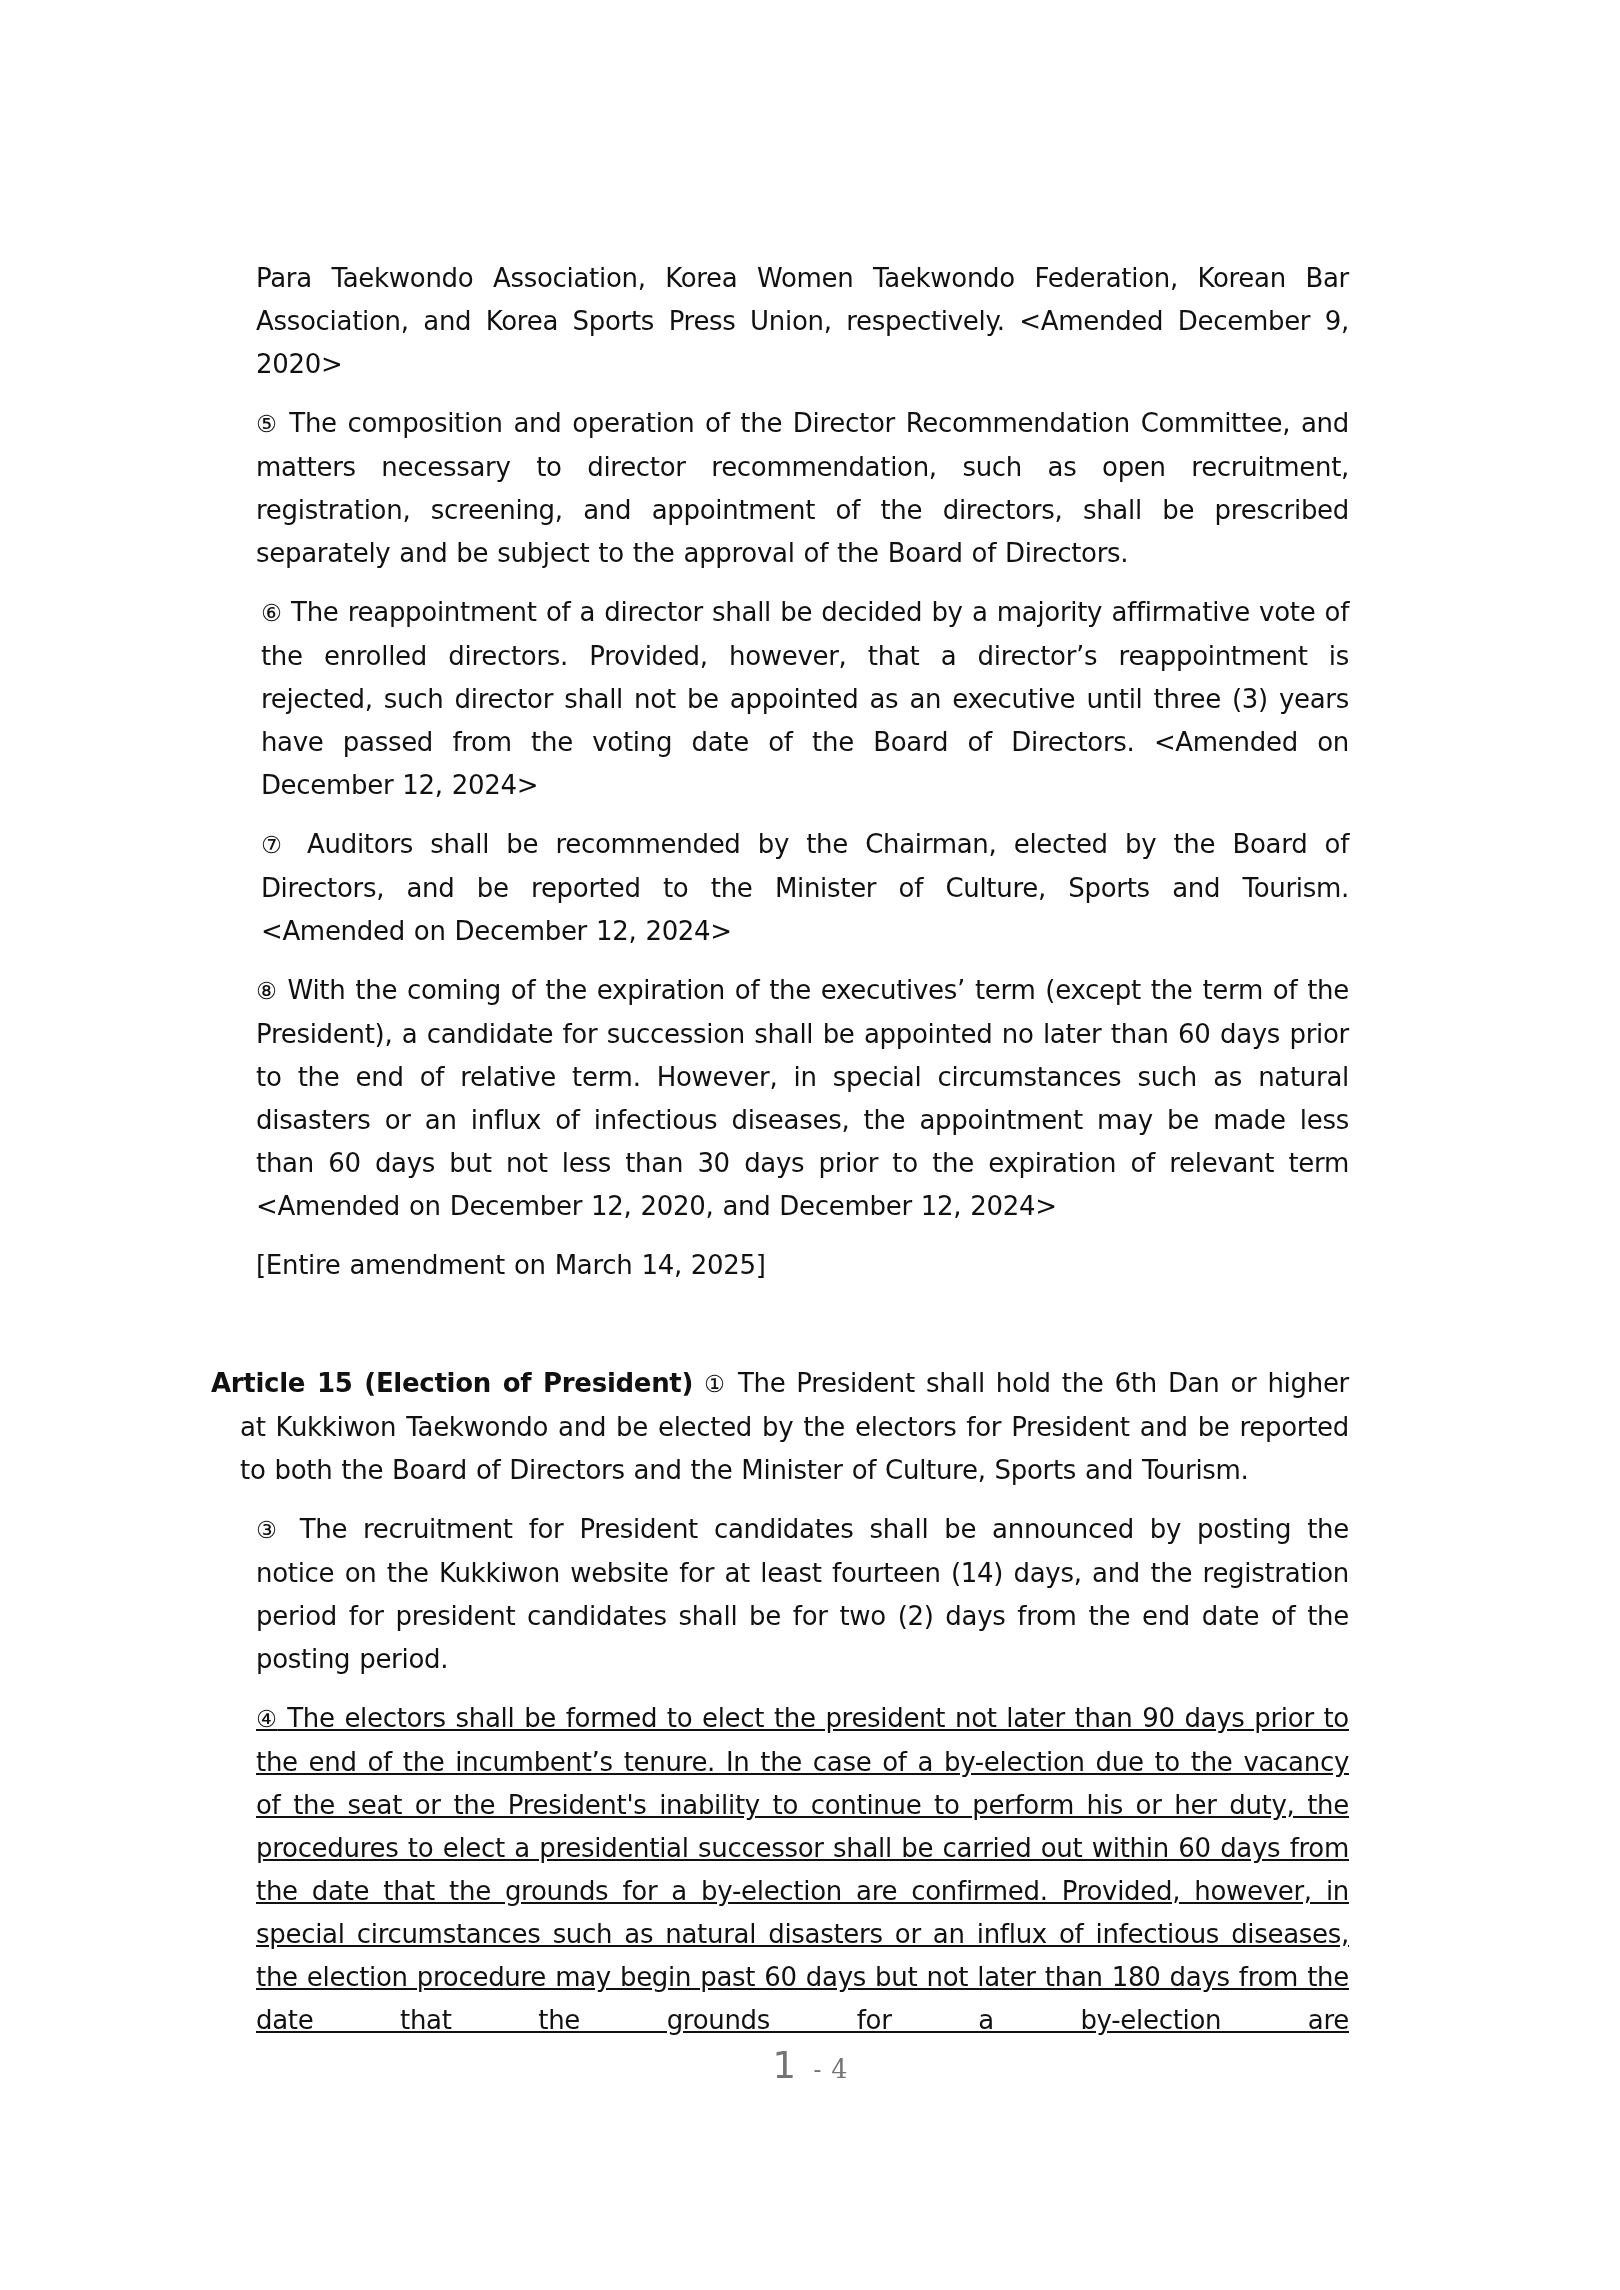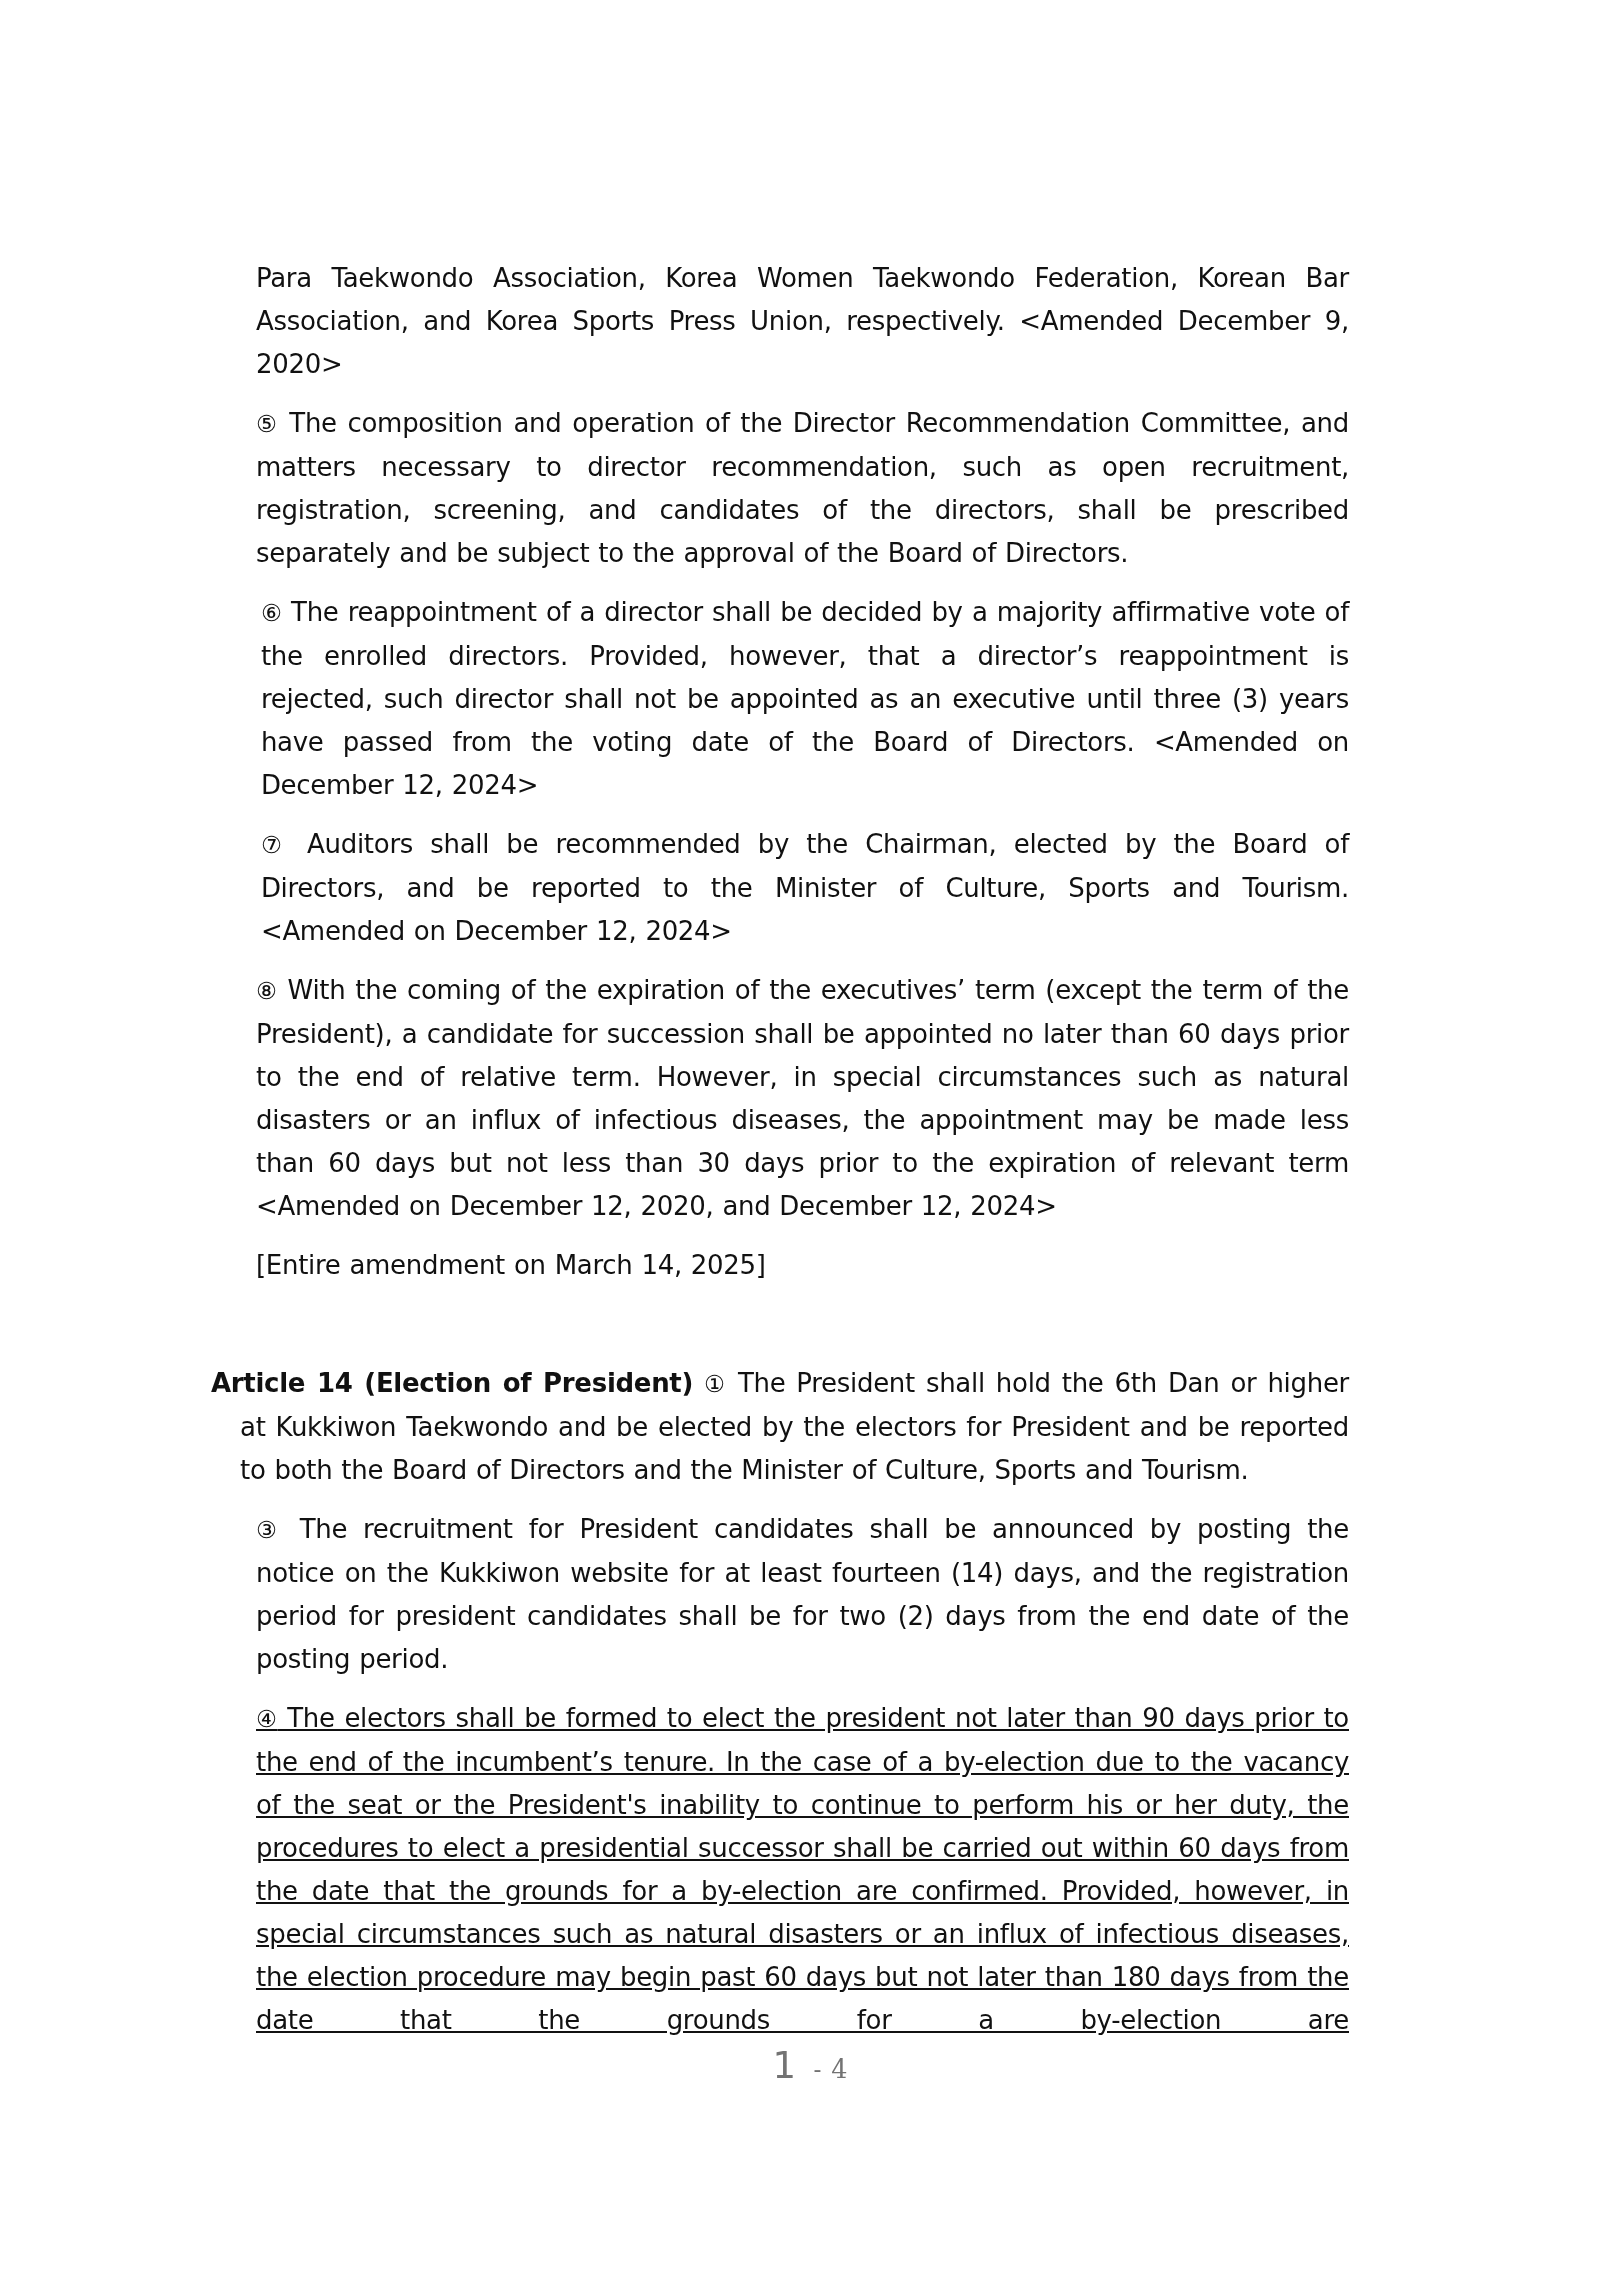--- a/index.html
+++ b/index.html
@@ -81,21 +81,21 @@
 <body>
 
 <div class="page">
   <div class="content">
 
     <p class="para">
       <span>Para Taekwondo Association, Korea Women Taekwondo Federation, Korean Bar Association, and Korea Sports Press Union, respectively. &lt;Amended December 9, 2020&gt;</span>
     </p>
 
     <p class="para">
-      <span class="circ">⑤</span><span> The composition and operation of the Director Recommendation Committee, and matters necessary to director recommendation, such as open recruitment, registration, screening, and candidates of the directors, shall be prescribed separately and be subject to the approval of the Board of Directors.</span>
+      <span class="circ">⑤</span><span> The composition and operation of the Director Recommendation Committee, and matters necessary to director recommendation, such as open recruitment, registration, screening, and appointment of the directors, shall be prescribed separately and be subject to the approval of the Board of Directors.</span>
     </p>
 
     <p class="para indent-small">
       <span class="circ">⑥</span><span> The reappointment of a director shall be decided by a majority affirmative vote of the enrolled directors. Provided, however, that a director’s reappointment is rejected, such director shall not be appointed as an executive until three (3) years have passed from the voting date of the Board of Directors. &lt;Amended on December 12, 2024&gt;</span>
     </p>
 
     <p class="para indent-small">
       <span class="circ">⑦</span><span> Auditors shall be recommended by the Chairman, elected by the Board of Directors, and be reported to the Minister of Culture, Sports and Tourism. &lt;Amended on December 12, 2024&gt;</span>
     </p>
 
@@ -103,21 +103,21 @@
       <span class="circ">⑧</span><span> With the coming of the expiration of the executives’ term (except the term of the President), a candidate for succession shall be appointed no later than 60 days prior to the end of relative term. However, in special circumstances such as natural disasters or an influx of infectious diseases, the appointment may be made less than 60 days but not less than 30 days prior to the expiration of relevant term &lt;Amended on December 12, 2020, and December 12, 2024&gt;</span>
     </p>
 
     <p class="para">
       <span>[Entire amendment on March 14, 2025]</span>
     </p>
 
     <div class="gap"></div>
 
     <p class="para article">
-      <span class="article-title">Article 14 (Election of President)</span>
+      <span class="article-title">Article 15 (Election of President)</span>
       <span class="circ">①</span><span> The President shall hold the 6th Dan or higher at Kukkiwon Taekwondo and be elected by the electors for President and be reported to both the Board of Directors and the Minister of Culture, Sports and Tourism.</span>
     </p>
 
 
     <p class="para">
       <span class="circ">③</span><span> The recruitment for President candidates shall be announced by posting the notice on the Kukkiwon website for at least fourteen (14) days, and the registration period for president candidates shall be for two (2) days from the end date of the posting period.</span>
     </p>
 
     <p class="para" style="text-align-last: justify; text-decoration: underline;">
       <span class="circ">④</span><span> The electors shall be formed to elect the president not later than 90 days prior to the end of the incumbent’s tenure. In the case of a by-election due to the vacancy of the seat or the President's inability to continue to perform his or her duty, the procedures to elect a presidential successor shall be carried out within 60 days from the date that the grounds for a by-election are confirmed. Provided, however, in special circumstances such as natural disasters or an influx of infectious diseases, the election procedure may begin past 60 days but not later than 180 days from the date that the grounds for a by-election are</span>

